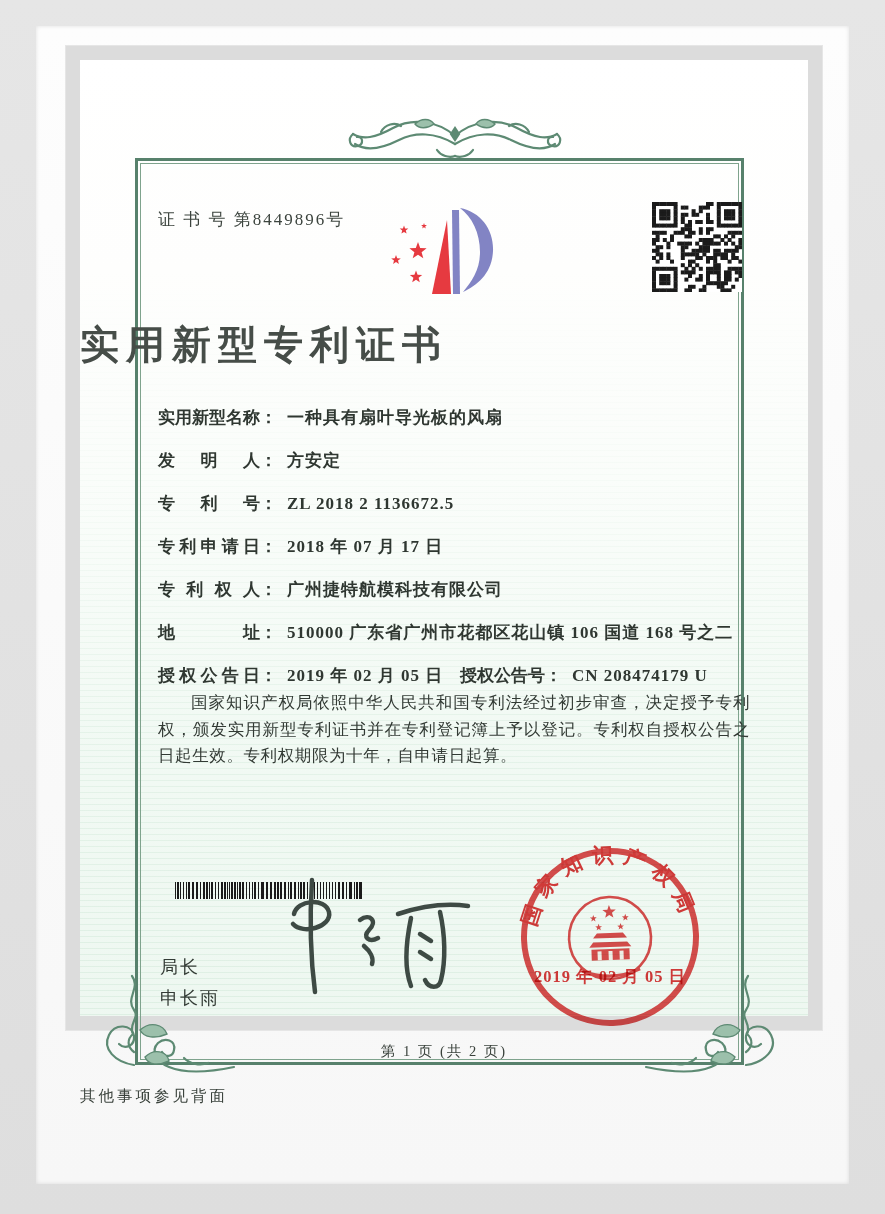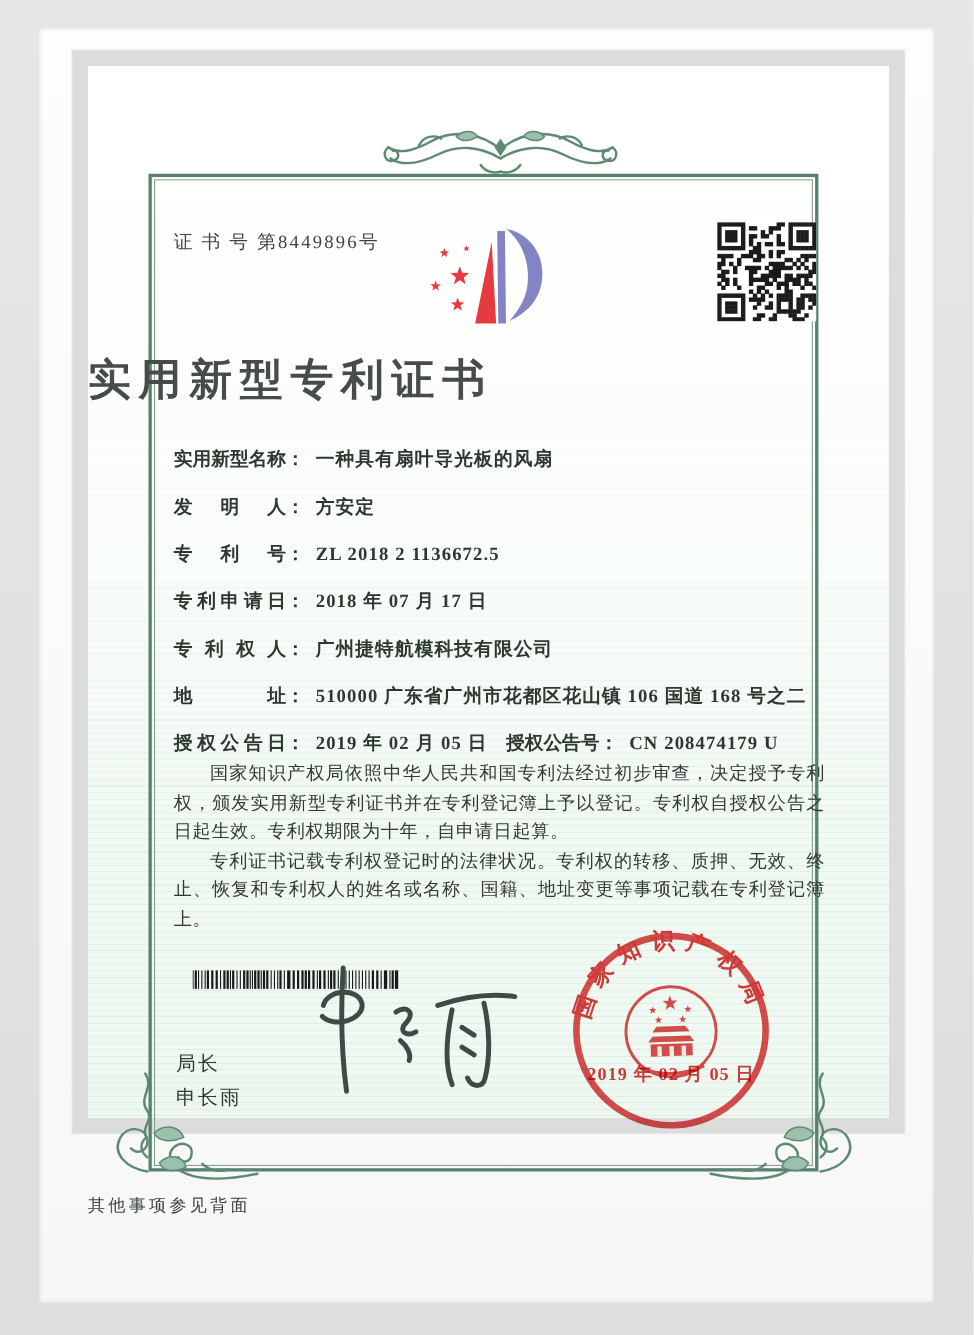--- a/index.html
+++ b/index.html
@@ -457,21 +457,20 @@
     <div class="frow">
       <span class="flabel">授权公告日</span><span>：</span><span class="fval">2019 年 02 月 05 日</span>
       <span class="second">
         <span>授权公告号</span><span>：</span><span class="fval">CN 208474179 U</span>
       </span>
     </div>
   </div>
 
   <div class="body-text">
     <p>国家知识产权局依照中华人民共和国专利法经过初步审查，决定授予专利权，颁发实用新型专利证书并在专利登记簿上予以登记。专利权自授权公告之日起生效。专利权期限为十年，自申请日起算。</p>
-    <p>专利证书记载专利权登记时的法律状况。专利权的转移、质押、无效、终止、恢复和专利权人的姓名或名称、国籍、地址变更等事项记载在专利登记簿上。</p>
   </div>
 
   <svg id="barcode" width="190" height="17" viewBox="0 0 190 17">
       <rect x="0" y="0" width="1" height="17" fill="#1a1a1a"></rect>
       <rect x="2" y="0" width="2" height="17" fill="#1a1a1a"></rect>
       <rect x="5" y="0" width="1" height="17" fill="#1a1a1a"></rect>
       <rect x="8" y="0" width="1" height="17" fill="#1a1a1a"></rect>
       <rect x="11" y="0" width="1" height="17" fill="#1a1a1a"></rect>
       <rect x="13" y="0" width="2" height="17" fill="#1a1a1a"></rect>
       <rect x="17" y="0" width="2" height="17" fill="#1a1a1a"></rect>
@@ -572,15 +571,16 @@
         </g>
         <path d="M66,128 C85,136 105,136 124,128" stroke-width="3"></path>
       </g>
       <text font-size="21" font-weight="bold" fill="#dd3b3b" letter-spacing="9" font-family="Liberation Serif, DejaVu Serif, serif">
         <textPath href="#sealArc" startOffset="50%" text-anchor="middle">国家知识产权局</textPath>
       </text>
     </svg>
   </div>
   <div class="seal-date">2019 年 02 月 05 日</div>
 
+  <div class="page-num">第 1 页 (共 2 页)</div>
   <div class="back-note">其他事项参见背面</div>
 
 </div>
 
 </body></html>

